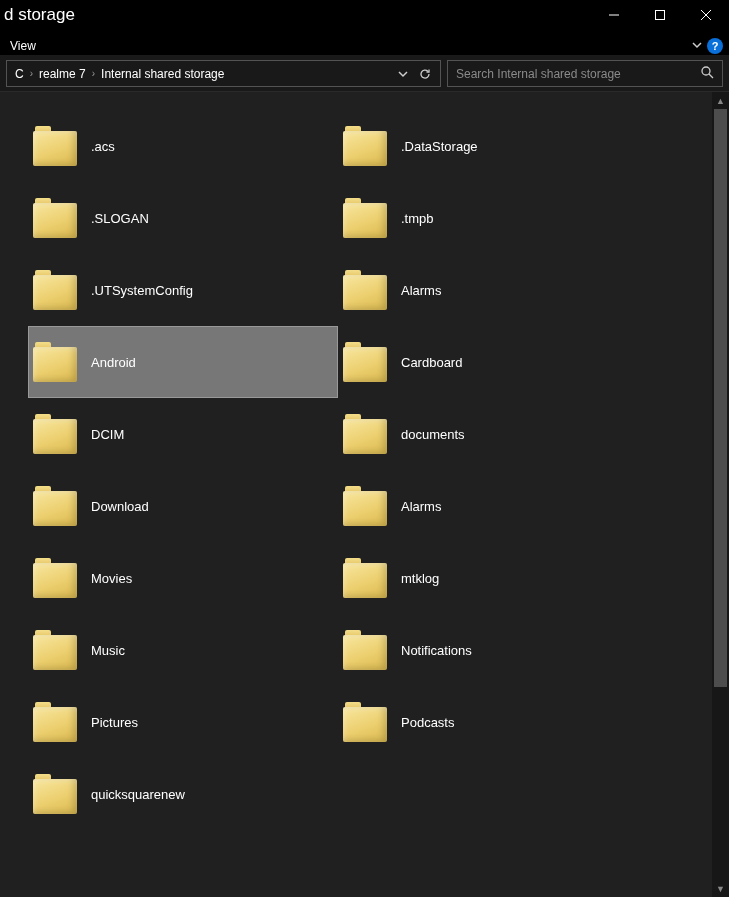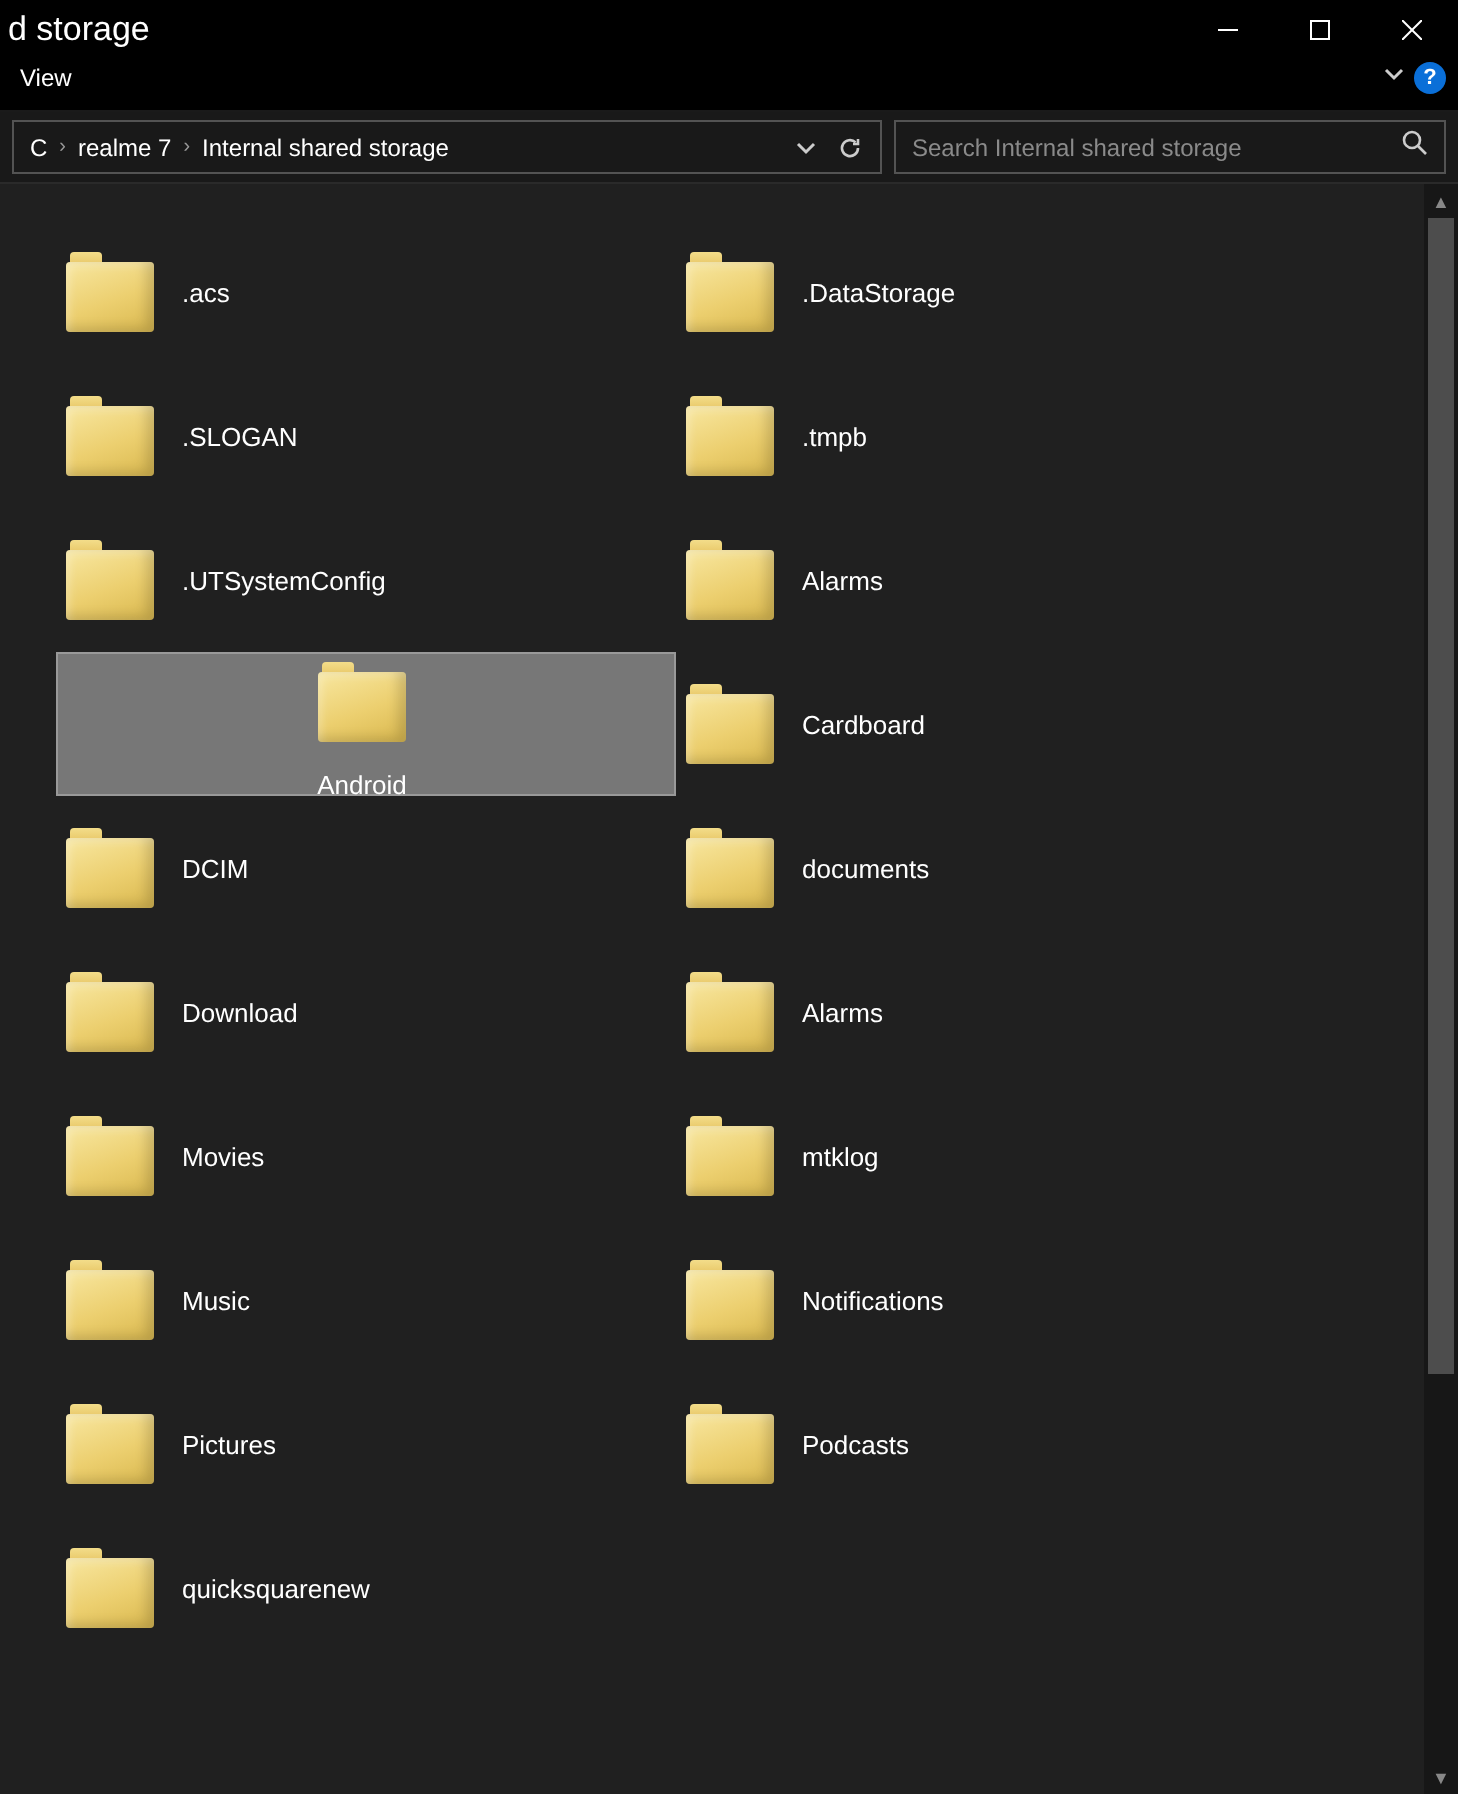--- a/index.html
+++ b/index.html
@@ -36,21 +36,21 @@
     align-items: center;
     justify-content: center;
     color: #fff;
   }
   .win-btn svg { display: block; }
   
   .menubar {
     height: 26px;
     background: #000;
     display: flex;
-    align-items: flex-start;
+    align-items: flex-end;
     justify-content: space-between;
     padding: 0 6px 0 4px;
     border-bottom: 1px solid #1a1a1a;
   }
   .menu-item {
     font-size: 12px;
     color: #fff;
     padding: 2px 6px;
   }
   .menubar-right {
@@ -148,21 +148,20 @@
   .folder {
     display: flex;
     align-items: center;
     gap: 14px;
     padding: 4px 8px 4px 4px;
     border: 1px solid transparent;
   }
   .folder.selected {
     background: #777777;
     border: 1px solid #999999;
-    flex-direction: column;
   }
   .folder-ico {
     width: 44px;
     height: 40px;
     position: relative;
     flex-shrink: 0;
   }
   .folder-ico .tab {
     position: absolute;
     top: 0; left: 2px;

